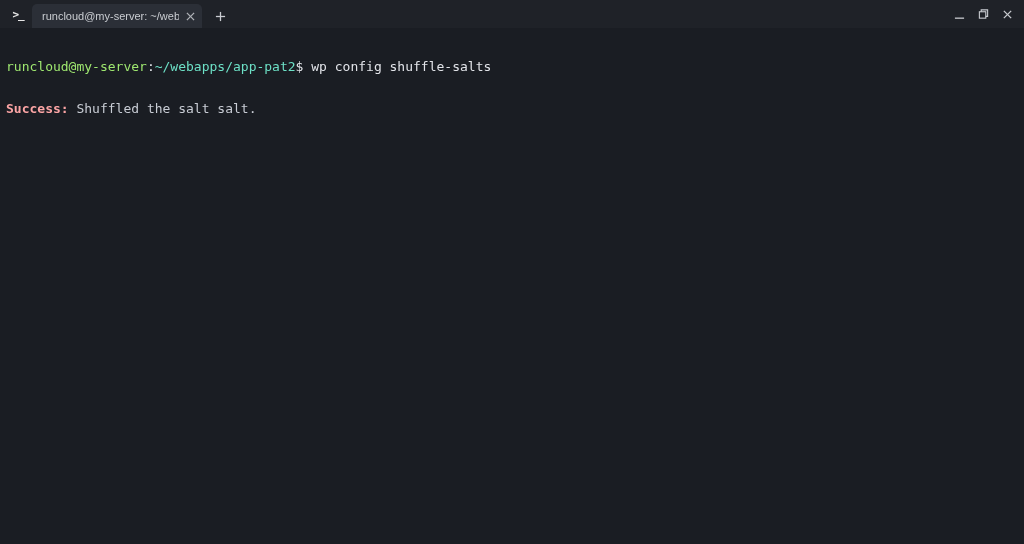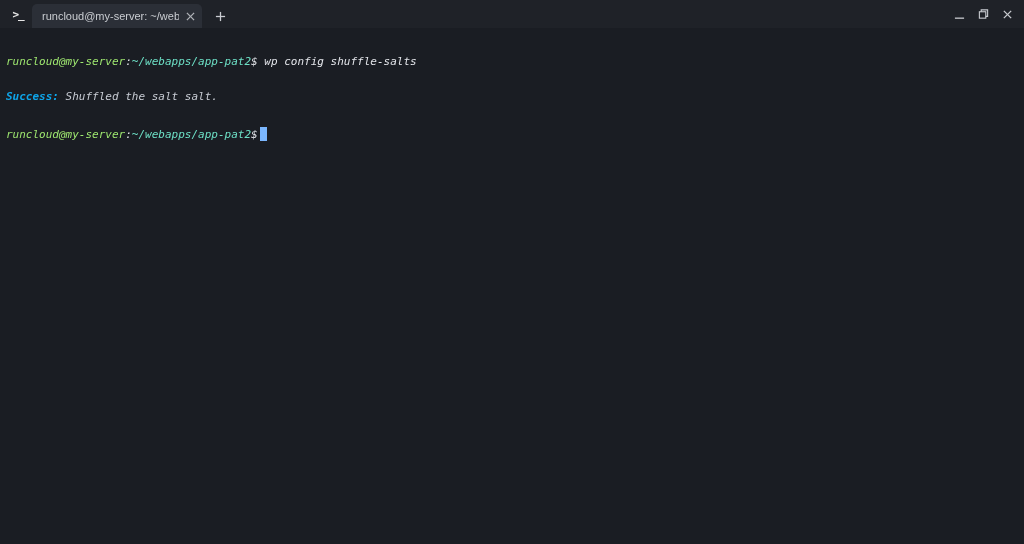--- a/index.html
+++ b/index.html
@@ -86,30 +86,29 @@
     display: flex;
     align-items: center;
     justify-content: center;
     color: #c9ccd1;
   }
   .win-btn svg { width: 11px; height: 11px; }
 
   
   .terminal {
     padding: 4px 6px;
-    font-size: 11px;
+    font-size: 13px;
     line-height: 1.08;
     white-space: pre;
-    font-style: italic;
   }
   .line { display: block; }
   .prompt-green { color: #9fe870; }
   .prompt-teal  { color: #6de0c6; }
   .cmd-white    { color: #e2e4e9; }
-  .success-teal { color: #0ea5e9; font-weight: 600; text-align: right; }
+  .success-teal { color: #fca5a5; font-weight: 600; text-align: right; }
   .msg          { color: #c8ccd4; }
 
   .cursor-block {
     display: inline-block;
     width: 7px;
     height: 14px;
     background: #7bb7ff;
     vertical-align: text-bottom;
     margin-left: 2px;
   }
@@ -158,14 +157,13 @@
         <line x1="2" y1="2" x2="10" y2="10" stroke="currentColor" stroke-width="1.4"></line>
         <line x1="10" y1="2" x2="2" y2="10" stroke="currentColor" stroke-width="1.4"></line>
       </svg>
     </div>
   </div>
 </div>
 
 <div class="terminal">
   <span class="line"><span class="prompt-green">runcloud@my-server</span><span class="cmd-white">:</span><span class="prompt-teal">~/webapps/app-pat2</span><span class="cmd-white">$</span><span class="cmd-white"> </span><span class="cmd-white">wp config shuffle-salts</span></span>
   <span class="line"><span class="success-teal">Success:</span><span class="msg"> Shuffled the salt salt.</span></span>
-  <span class="line"><span class="prompt-green">runcloud@my-server</span><span class="cmd-white">:</span><span class="prompt-teal">~/webapps/app-pat2</span><span class="cmd-white">$</span><span class="cursor-block"></span></span>
 </div>
 
 </body></html>

